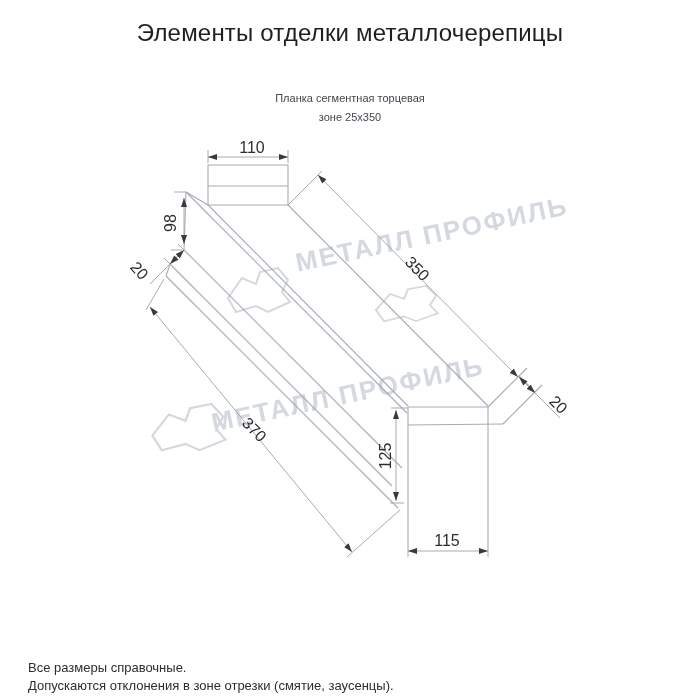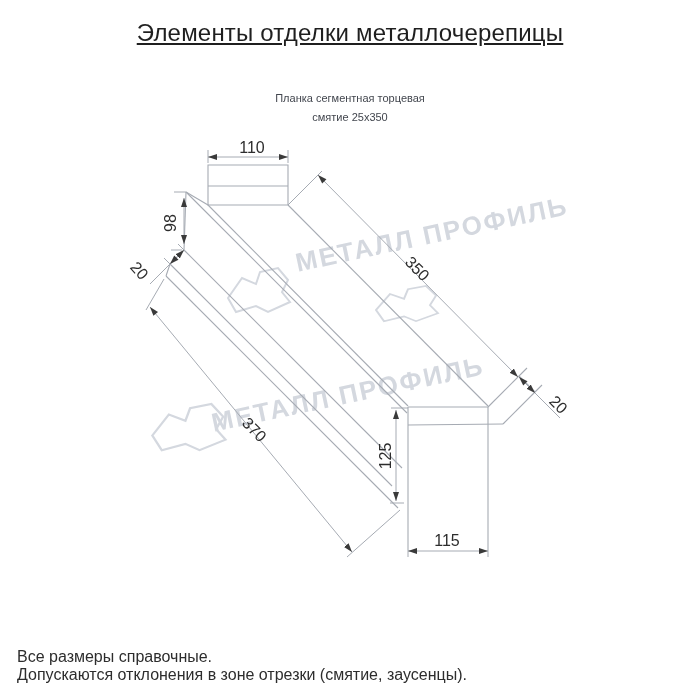--- a/index.html
+++ b/index.html
@@ -1,45 +1,45 @@
 <!DOCTYPE html>
 <html><head>
 <meta charset="utf-8">
 <style>
   html,body{margin:0;padding:0;background:#ffffff;}
   .page{position:relative;width:700px;height:700px;background:#ffffff;overflow:hidden;
         font-family:"Liberation Sans",sans-serif;}
   .title{position:absolute;left:0;top:19px;width:700px;text-align:center;
-         font-size:24px;color:#1f1f1f;letter-spacing:0.2px;text-decoration:underline;}
+         font-size:24px;color:#1f1f1f;letter-spacing:0.2px;}
   .subtitle{position:absolute;left:0;width:700px;text-align:center;
             font-size:11px;color:#42464e;}
   .subtitle.l1{top:92px;}
   .subtitle.l2{top:111px;}
   .wm-text{position:absolute;font-size:26px;font-weight:bold;color:#d4d8df;
            letter-spacing:2px;white-space:nowrap;transform-origin:left center;}
   .wm1{left:296px;top:248px;transform:rotate(-12deg);}
   .wm2{left:212px;top:408px;transform:rotate(-12deg);}
   .drawing-svg{position:absolute;left:0;top:0;}
   .dim{position:absolute;font-size:16px;color:#2d2d2d;white-space:nowrap;
        transform:translate(-50%,-50%);}
   .dim.r45{transform:translate(-50%,-50%) rotate(45deg);}
   .dim.r48{transform:translate(-50%,-50%) rotate(48deg);}
   .dim.rm90{transform:translate(-50%,-50%) rotate(-90deg);}
-  .footnote{position:absolute;left:17px;font-size:16px;color:#2d2d2d;}
+  .footnote{position:absolute;left:28px;font-size:13px;color:#2d2d2d;margin-top:12px;}
   .fn1{top:648px;}
   .fn2{top:666px;}
 </style>
 </head>
 <body>
 
 <div class="page">
 
   <div class="title">Элементы отделки металлочерепицы</div>
   <div class="subtitle l1">Планка сегментная торцевая</div>
-  <div class="subtitle l2">смятие 25х350</div>
+  <div class="subtitle l2">зоне 25х350</div>
 
   <div class="wm-text wm1">МЕТАЛЛ ПРОФИЛЬ</div>
   <div class="wm-text wm2">МЕТАЛЛ ПРОФИЛЬ</div>
 
   <svg class="drawing-svg" width="700" height="700" viewBox="0 0 700 700">
     <defs>
       <marker id="mE" markerWidth="10" markerHeight="8" refX="9" refY="3" orient="auto" markerUnits="userSpaceOnUse">
         <path d="M0,0 L9,3 L0,6 Z" fill="#3a3a3a"></path>
       </marker>
       <marker id="mS" markerWidth="10" markerHeight="8" refX="0" refY="3" orient="auto" markerUnits="userSpaceOnUse">

